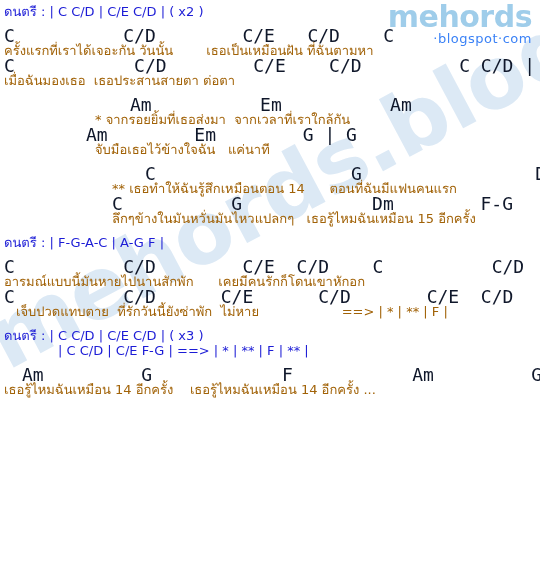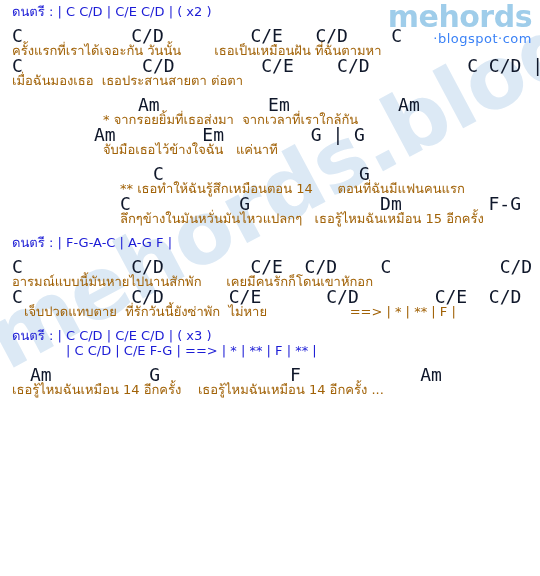--- a/index.html
+++ b/index.html
@@ -66,21 +66,20 @@
     z-index: 2;
     padding: 4px 0 0 0;
   }
   .line {
     position: relative;
     white-space: pre;
     font-size: 13px;
     line-height: 15px;
     height: 15px;
     color: #111111;
-    padding-left: 8px;
   }
   .chords {
     color: #0f172a;
     font-family: "DejaVu Sans Mono", "Liberation Mono", monospace;
     font-size: 18px;
   }
   .lyrics {
     color: #a16207;
     font-family: "DejaVu Sans", "Liberation Sans", sans-serif;
     font-size: 13px;

